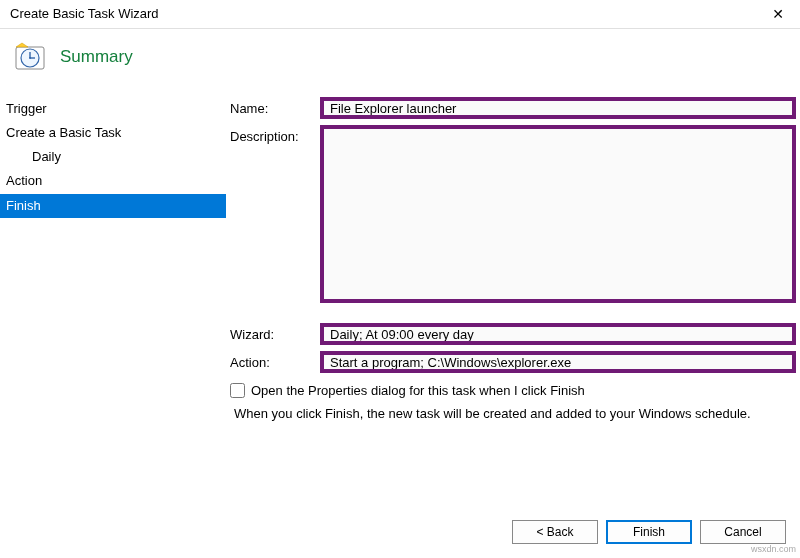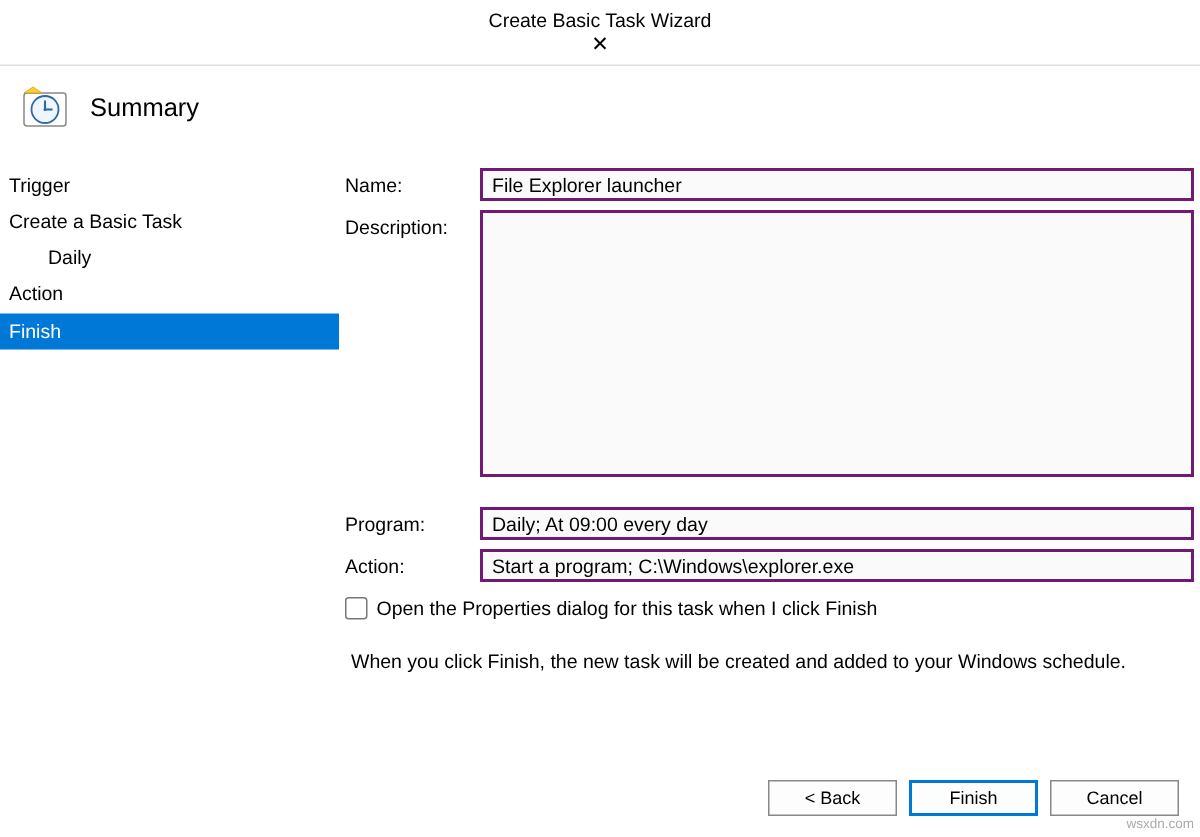--- a/index.html
+++ b/index.html
@@ -1,32 +1,32 @@
 <!DOCTYPE html>
 <html><head>
   <meta charset="utf-8">
   <style>
     * { box-sizing: border-box; margin: 0; padding: 0; }
     body { font-family: "Segoe UI", Tahoma, sans-serif; font-size: 12px; background: #fff; color: #000; width: 800px; height: 558px; overflow: hidden; }
-    .title-bar { display: flex; align-items: center; justify-content: space-between; padding: 6px 10px; border-bottom: 1px solid #e0e0e0; font-size: 13px; flex-direction: column; }
+    .title-bar { display: flex; align-items: flex-start; justify-content: space-between; padding: 6px 10px; border-bottom: 1px solid #e0e0e0; font-size: 13px; }
     .title-bar .close { font-size: 14px; font-family: Arial, sans-serif; cursor: default; padding: 0 6px; }
     .header { display: flex; align-items: center; padding: 12px 14px 18px 14px; }
     .header-icon { width: 32px; height: 32px; margin-right: 14px; }
-    .header-title { font-size: 17px; color: #000000; }
+    .header-title { font-size: 17px; color: #15803d; }
     .content { display: flex; height: 430px; }
     .sidebar { width: 226px; padding: 6px 0; }
     .sidebar-item { padding: 2px 6px; font-size: 13px; line-height: 1.55; }
     .sidebar-item.indent { padding-left: 32px; }
     .sidebar-item.selected { background: #0078d7; color: #fff; }
     .main { flex: 1; padding: 6px 4px 0 4px; }
     .form-row { display: flex; align-items: flex-start; margin-bottom: 6px; }
     .form-label { width: 90px; padding-top: 4px; font-size: 13px; }
-    .text-field { flex: 1; border: 2px solid #701a75; background: #fafafa; padding: 3px 6px; font-size: 13px; font-family: inherit; height: 22px; }
+    .text-field { flex: 1; border: 4px solid #701a75; background: #fafafa; padding: 3px 6px; font-size: 13px; font-family: inherit; height: 22px; }
     .desc-field { height: 178px; resize: none; }
-    .checkbox-row { display: flex; align-items: flex-start; margin-top: 10px; margin-bottom: 20px; }
+    .checkbox-row { display: flex; align-items: flex-start; margin-top: 10px; margin-bottom: 8px; }
     .checkbox-row input { width: 15px; height: 15px; margin-right: 6px; border: 1px solid #888; }
     .checkbox-row label { font-size: 13px; }
     .info-text { font-size: 13px; margin-left: 4px; margin-top: 2px; }
     .button-row { position: absolute; bottom: 14px; right: 14px; display: flex; gap: 8px; }
     .btn { min-width: 86px; height: 24px; border: 1px solid #888; background: #fdfdfd; font-family: inherit; font-size: 12px; padding: 0 10px; }
     .btn.default { border: 2px solid #0078d7; }
     .watermark { position: absolute; bottom: 4px; right: 4px; font-size: 9px; color: #aaa; }
   </style>
 </head>
 <body>
@@ -63,21 +63,21 @@
     <div class="form-row">
       <div class="form-label">Name:</div>
       <input class="text-field" type="text" readonly="" value="File Explorer launcher" style="">
     </div>
     <div class="form-row">
       <div class="form-label">Description:</div>
       <textarea class="text-field desc-field" readonly="" style=""></textarea>
     </div>
     <div style="height:14px"></div>
     <div class="form-row">
-      <div class="form-label">Program:</div>
+      <div class="form-label">Wizard:</div>
       <input class="text-field" type="text" readonly="" value="Daily; At 09:00 every day" style="">
     </div>
     <div class="form-row">
       <div class="form-label">Action:</div>
       <input class="text-field" type="text" readonly="" value="Start a program; C:\Windows\explorer.exe" style="">
     </div>
     <div class="checkbox-row">
       <input type="checkbox" style="">
       <label>Open the Properties dialog for this task when I click Finish</label>
     </div>

